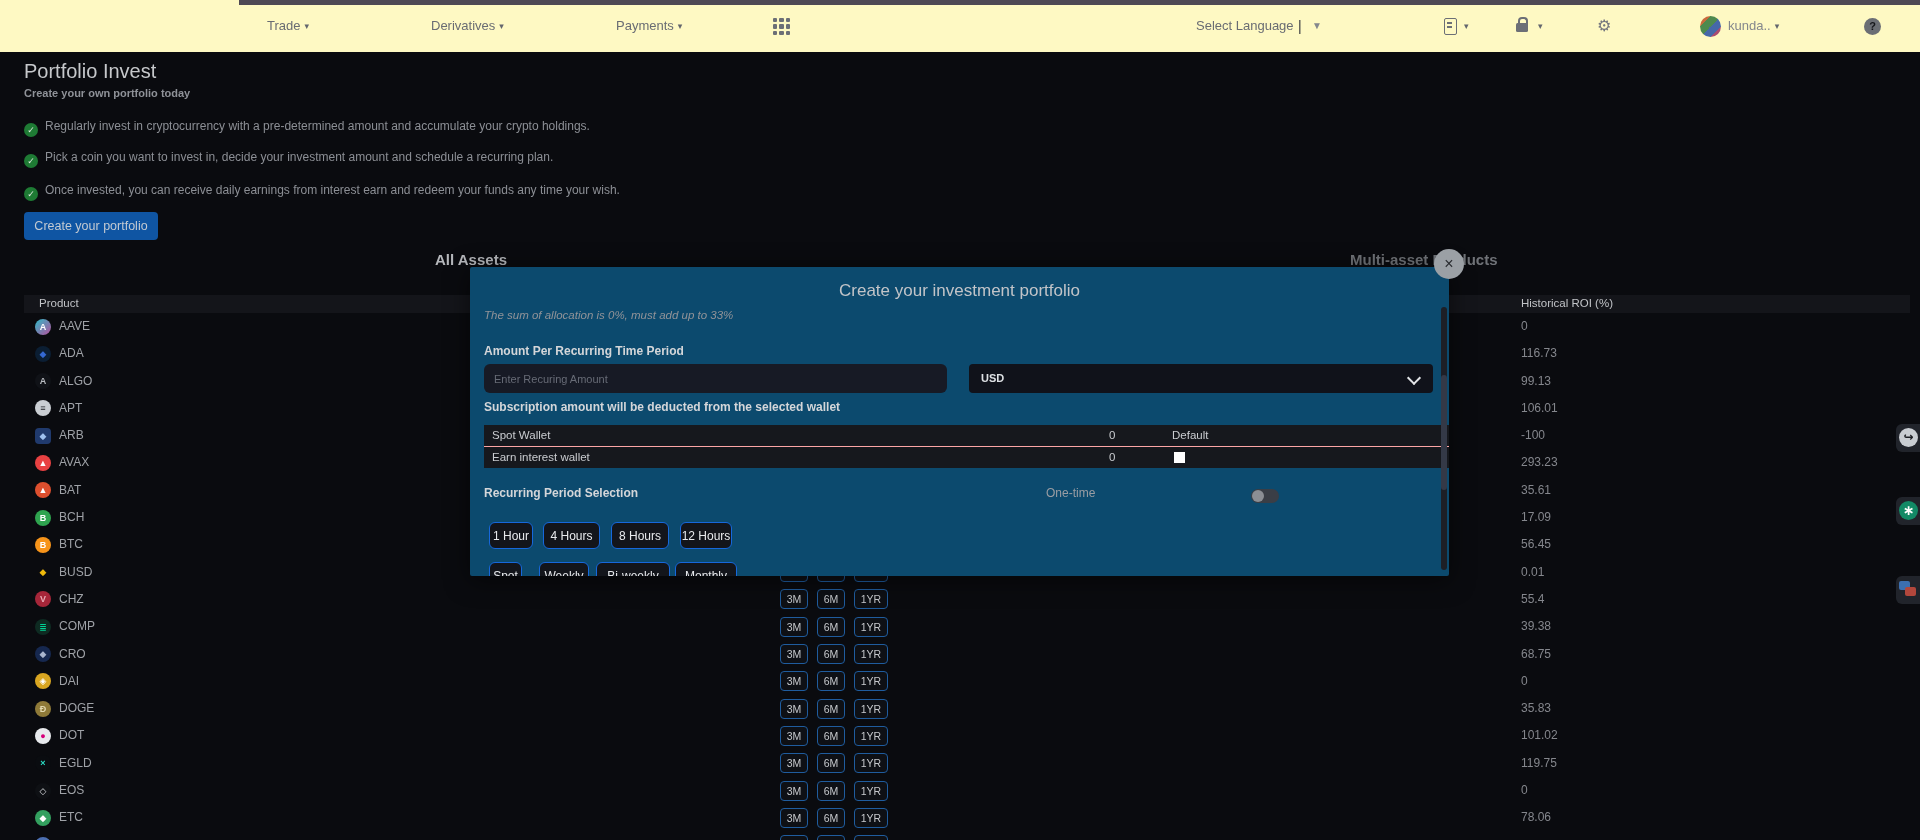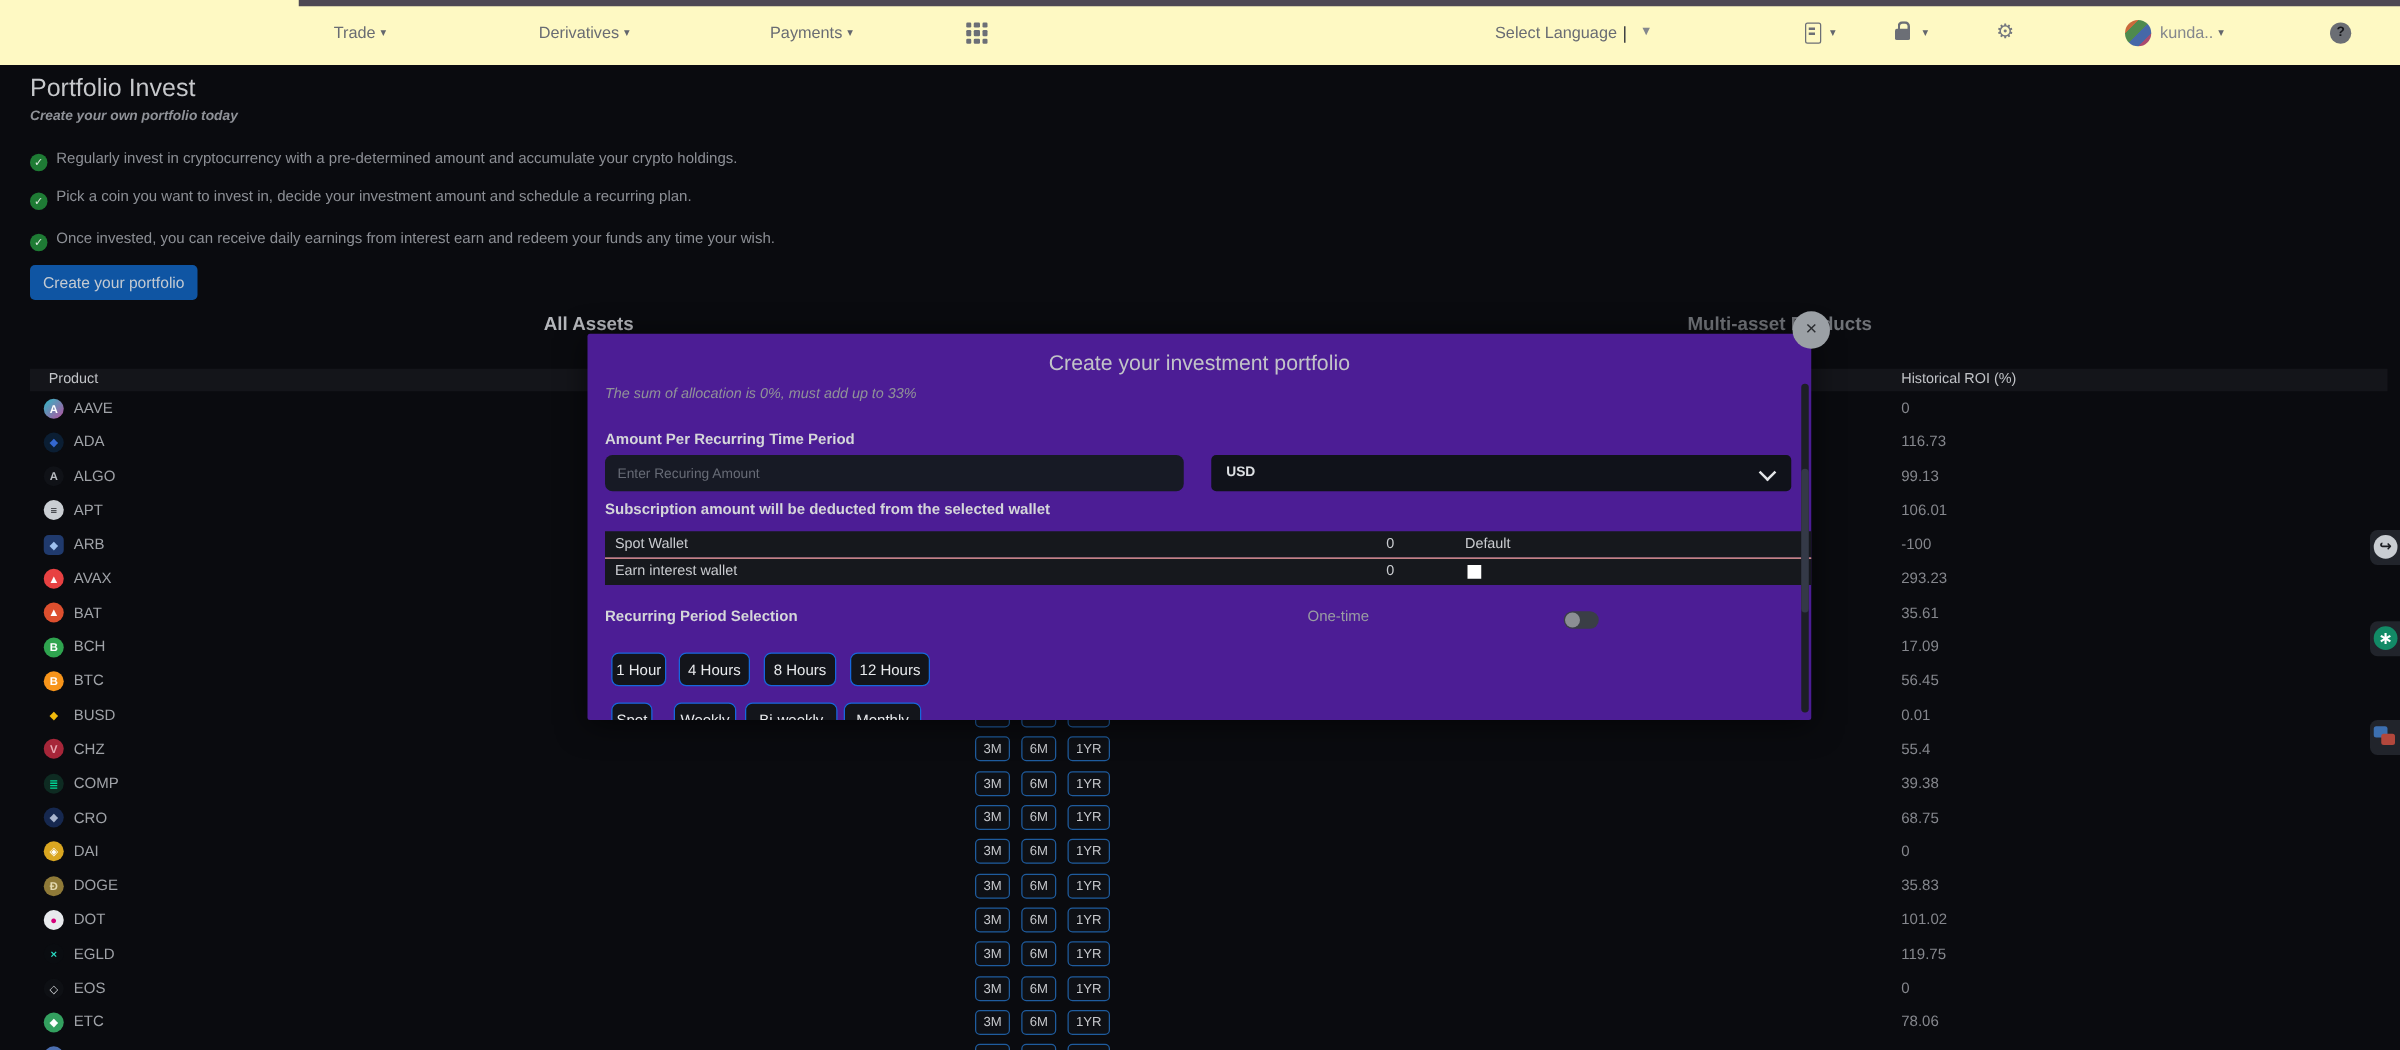--- a/index.html
+++ b/index.html
@@ -19,21 +19,21 @@
   .book-icon:before{content:"";position:absolute;left:2px;top:3px;width:5px;height:1.5px;background:#6c6f76;box-shadow:0 4px 0 #6c6f76}
   .lock-icon{position:absolute;top:23px;left:1516px;width:12px;height:9px;background:#6c6f76;border-radius:1.5px;cursor:pointer}
   .lock-icon:before{content:"";position:absolute;left:2px;top:-6px;width:6px;height:8px;border:2px solid #6c6f76;border-bottom:none;border-radius:4px 4px 0 0}
   .gear-icon{position:absolute;left:1597px;top:0;line-height:52px;font-size:16px;color:#74777e;cursor:pointer}
   .avatar{position:absolute;left:1700px;top:16px;width:21px;height:21px;border-radius:50%;cursor:pointer;
           background:linear-gradient(135deg,#c96a3c 0 25%,#4e8a4e 25% 50%,#4668a8 50% 75%,#a84b70 75% 100%)}
   .help-icon{position:absolute;left:1864px;top:18px;width:17px;height:17px;border-radius:50%;background:#6b6e74;
              color:#15161a;font-size:11px;font-weight:bold;text-align:center;line-height:17px;cursor:pointer}
   
   .page-title{position:absolute;left:24px;top:60px;font-size:20px;color:#c6c8cb;font-weight:500}
-  .page-sub{position:absolute;left:24px;top:87px;font-size:11px;font-style:italic;font-weight:bold;color:#8f9298}
+  .page-sub{position:absolute;left:24px;top:87px;font-size:11px;font-weight:bold;color:#8f9298}
   .bullet{position:absolute;left:24px;font-size:12px;color:#8c8f95;line-height:14px}
   .check{display:inline-block;width:14px;height:14px;border-radius:50%;background:#1e7b34;color:#dfe8df;
          font-size:9px;text-align:center;line-height:14px;margin-right:7px;vertical-align:-3px}
   .cta{position:absolute;left:24px;top:212px;width:134px;height:28px;background:#0f55a3;border:none;border-radius:4px;
        color:#c3cad2;font-size:12.5px;cursor:pointer;font-family:inherit}
   
   .tab{position:absolute;top:251px;font-size:15px;font-weight:bold;cursor:pointer}
   .tab.active{left:435px;color:#b5b7bb}
   .tab.inactive{left:1350px;color:#6f7277}
   
@@ -46,21 +46,21 @@
            font-size:9px;font-weight:bold;text-align:center;line-height:16px}
   .coin-ic.square{border-radius:4px}
   .coin-lb{position:absolute;left:35px;top:0;line-height:27.3px;font-size:12px;color:#9fa2a7}
   .pbtns{position:absolute;left:756px;top:3.5px;height:20px;display:flex;gap:9px}
   .pbtn{height:20px;background:#0e1015;border:1px solid #1f5c9e;border-radius:4px;color:#c6c8cc;
         font-size:10.5px;display:flex;align-items:center;justify-content:center;cursor:pointer;box-sizing:border-box}
   .pbtn.b0,.pbtn.b1{width:28px}.pbtn.b2{width:34px}
   .roi{position:absolute;left:1497px;top:0;line-height:27.3px;font-size:12px;color:#85878d}
   
   .modal{position:absolute;left:470px;top:267px;width:979px;height:309px;z-index:10}
-  .modal-body{position:absolute;inset:0;background:#4c1d95;overflow:hidden;border-radius:2px;
+  .modal-body{position:absolute;inset:0;background:#0c4a6e;overflow:hidden;border-radius:2px;
               box-shadow:0 4px 24px rgba(0,0,0,.55)}
   .modal-close{position:absolute;top:-18px;right:-15px;width:30px;height:30px;border-radius:50%;background:#9ba0a5;
                color:#2a2c30;font-size:16px;text-align:center;line-height:29px;cursor:pointer;z-index:12}
   .m-title{position:absolute;left:0;top:14px;width:100%;text-align:center;font-size:17px;color:#c2c4c8}
   .m-note{position:absolute;left:14px;top:42px;font-size:11.5px;font-style:italic;color:#919398}
   .m-label{position:absolute;left:14px;font-size:12px;font-weight:bold;color:#d4d6d9}
   .m-input{position:absolute;left:14px;top:97px;width:463px;height:29px;background:#171a25;border:none;border-radius:6px;
            color:#c6c8cc;font-size:11px;padding:0 10px;box-sizing:border-box;font-family:inherit;outline:none}
   .m-input::placeholder{color:#676b76}
   .m-select{position:absolute;left:499px;top:97px;width:464px;height:29px;background:#10121a;border-radius:4px;cursor:pointer}
@@ -73,21 +73,21 @@
   .wname{position:absolute;left:8px;line-height:21px}
   .wamt{position:absolute;left:625px;line-height:21px}
   .wdef{position:absolute;left:688px;line-height:21px}
   .wcheck{position:absolute;left:690px;top:5px;width:11px;height:11px;background:#fff;cursor:pointer}
   .onetime{position:absolute;left:576px;top:219px;font-size:12px;color:#9a9da3}
   .toggle{position:absolute;left:781px;top:222px;width:28px;height:14px;background:#3a3e46;border-radius:8px;cursor:pointer}
   .toggle .knob{position:absolute;left:1px;top:1px;width:12px;height:12px;border-radius:50%;background:#8b8e94}
   .hbtn{position:absolute;height:27px;background:#13151b;border:1.5px solid #1668dc;border-radius:6px;color:#e8eaed;
         font-size:12px;display:flex;align-items:center;justify-content:center;cursor:pointer;box-sizing:border-box}
   .r1{top:255px}.r2{top:295px}
-  .p1-0{left:19px;width:44px}.p1-1{left:73px;width:57px}.p1-2{left:141px;width:58px}.p1-3{left:210px;width:64px}
+  .p1-0{left:19px;width:44px}.p1-1{left:73px;width:57px}.p1-2{left:141px;width:58px}.p1-3{left:210px;width:52px}
   .p2-0{left:19px;width:33px}.p2-1{left:69px;width:50px}.p2-2{left:126px;width:74px}.p2-3{left:205px;width:62px}
   .m-track{position:absolute;right:2px;top:40px;bottom:6px;width:6px;background:#1d1f26;border-radius:3px}
   .m-thumb{position:absolute;right:2px;top:108px;width:6px;height:115px;background:#343947;border-radius:3px;cursor:pointer}
   
   .ext{position:absolute;right:0;width:24px;height:28px;background:#21242b;border-radius:6px 0 0 6px;z-index:40;cursor:pointer}
   .ext .circ{position:absolute;left:3px;top:4px;width:19px;height:19px;border-radius:50%;text-align:center;line-height:19px}
   .ext .share{background:#c9cdd2;color:#1b1d22;font-size:12px;font-weight:bold}
   .ext .gpt{background:#128a66;color:#fff;font-size:14px;font-weight:bold}
   .bub-b{position:absolute;left:3px;top:5px;width:11px;height:9px;background:#3c6fb0;border-radius:2px}
   .bub-r{position:absolute;left:9px;top:11px;width:11px;height:9px;background:#b2473c;border-radius:2px}

